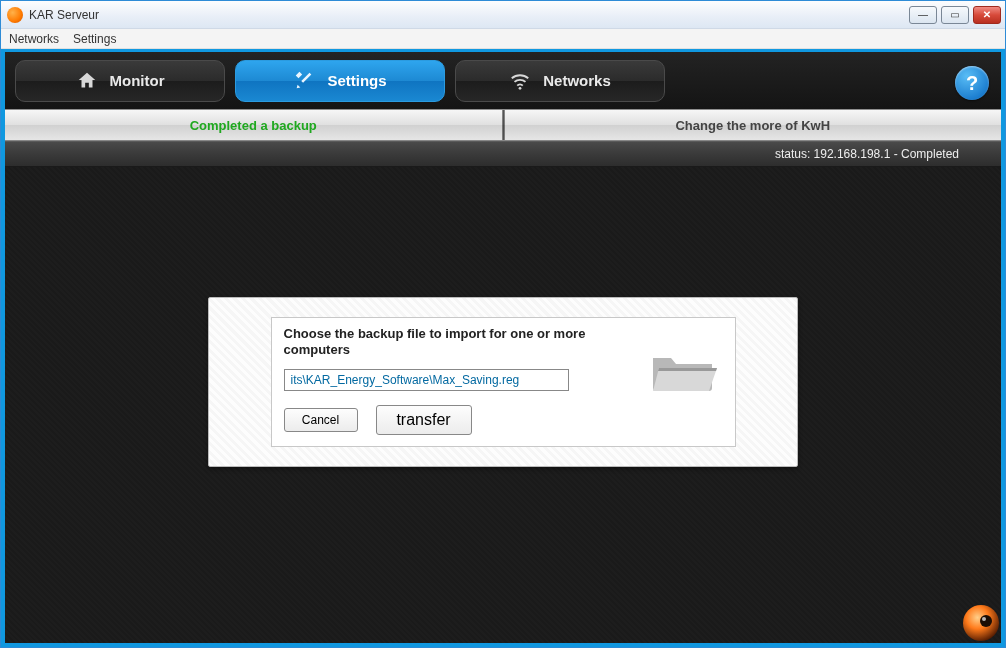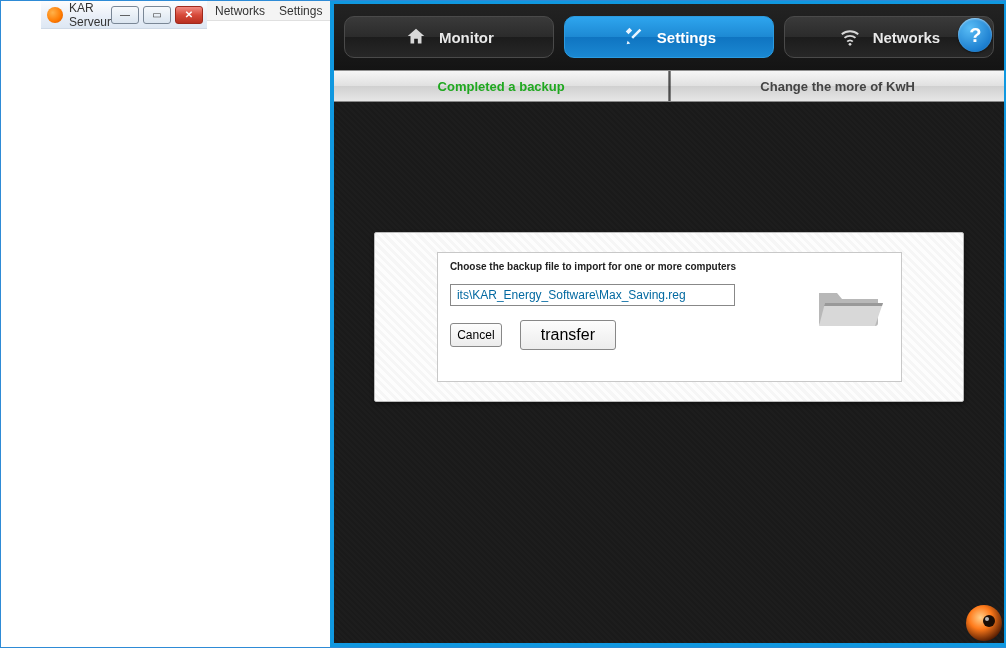--- a/index.html
+++ b/index.html
@@ -7,21 +7,21 @@
   font-family: "Segoe UI", Tahoma, Arial, sans-serif;
   background: #fff;
   width: 1006px;
   height: 648px;
   overflow: hidden;
 }
 .window {
   width: 1006px; height: 648px;
   border: 1px solid #2e8bd6;
   background: #fff;
-  display: flex; flex-direction: row; padding-left: 40px;
+  display: flex; flex-direction: column;
 }
 .titlebar {
   height: 28px;
   background: linear-gradient(#fdfdfe, #e8eef7 60%, #dde7f3);
   border-bottom: 1px solid #cfd9e6;
   display: flex; align-items: center;
   padding: 0 4px 0 6px;
   font-size: 12px;
 }
 .titlebar .app-icon {
@@ -57,21 +57,21 @@
 .client {
   flex: 1;
   border: 4px solid #1098e0;
   border-top-width: 3px;
   background: #000;
   position: relative;
   display: flex; flex-direction: column;
 }
 
 .tabbar {
-  height: 66px;
+  height: 57px;
   background: linear-gradient(#232323, #141414);
   display: flex; align-items: center;
   padding: 0 10px; gap: 10px;
   position: relative;
 }
 .tab {
   width: 210px; height: 42px;
   border-radius: 10px;
   background: linear-gradient(#3a3a3a, #2b2b2b 50%, #1c1c1c 50%, #272727);
   border: 1px solid #4a4a4a;
@@ -142,21 +142,21 @@
 }
 .inner {
   width: 465px; height: 130px;
   background: #fff;
   border: 1px solid #c8c8c8;
   padding: 8px 12px 10px 12px;
   display: flex; flex-direction: column;
   position: relative;
 }
 .prompt {
-  font-size: 10px; font-weight: bold; color: #222;
+  font-size: 13px; font-weight: bold; color: #222;
   line-height: 1.25; margin-bottom: 10px;
   max-width: 320px;
 }
 .row1 { display: flex; align-items: center; gap: 12px; }
 .filebox {
   width: 285px; height: 22px;
   border: 1px solid #888; background: #fff;
   font-size: 12px; color: #0369a1;
   padding: 0 6px;
   display: flex; align-items: center;
@@ -165,21 +165,21 @@
 .folder {
   width: 72px; height: 48px; position: absolute; right: 14px; top: 30px;
   cursor: pointer;
 }
 .row2 { display: flex; align-items: center; gap: 18px; margin-top: 14px; }
 .btn {
   border: 1px solid #888; background: linear-gradient(#fdfdfd,#ececec);
   border-radius: 3px; cursor: pointer;
   font-family: inherit;
 }
-.btn.cancel { width: 52px; height: 24px; font-size: 12px; }
+.btn.cancel { width: 74px; height: 24px; font-size: 12px; }
 .btn.transfer { width: 96px; height: 30px; font-size: 16px; }
 
 .orb {
   position: absolute; right: 2px; bottom: 2px;
   width: 46px; height: 46px;
 }
 </style>
 </head>
 <body>
 
@@ -230,20 +230,23 @@
       </div>
       <div class="helpbtn">?</div>
     </div>
 
     <div class="subtab-row">
       <div class="subtab active">Completed a backup</div>
       <div class="subtab-sep"></div>
       <div class="subtab">Change the more of KwH</div>
     </div>
 
+    <div class="statusrow">
+      <span>status: 192.168.198.1 - Completed</span>
+    </div>
 
     <div class="content">
       <div class="panel">
         <div class="inner">
           <div class="prompt">Choose the backup file to import for one or more computers</div>
           <div class="row1">
             <div class="filebox">its\KAR_Energy_Software\Max_Saving.reg</div>
           </div>
           <div class="folder">
             <svg viewBox="0 0 72 48">

